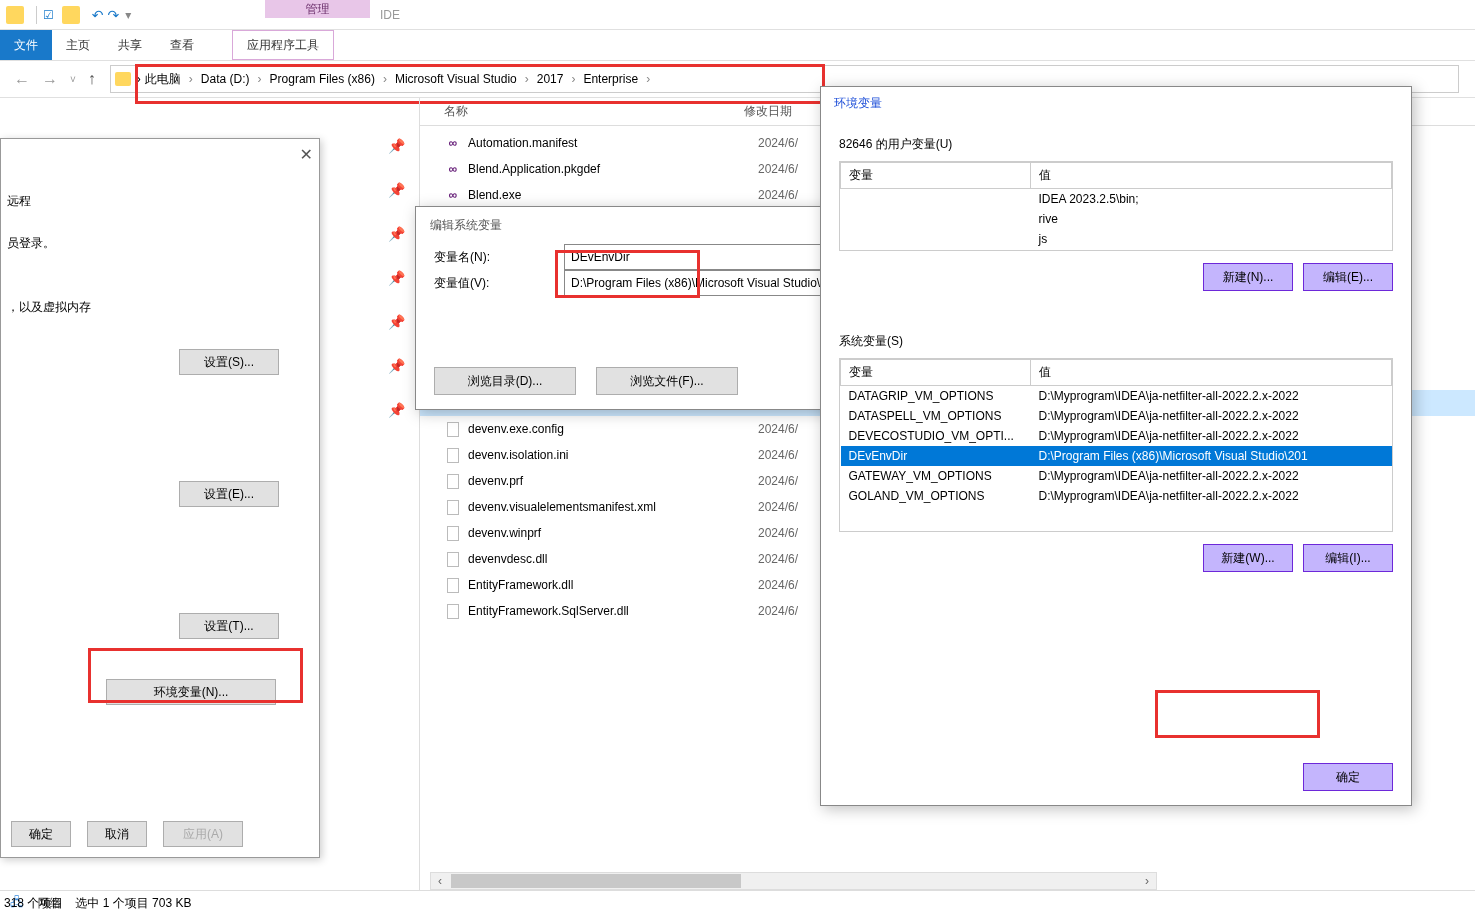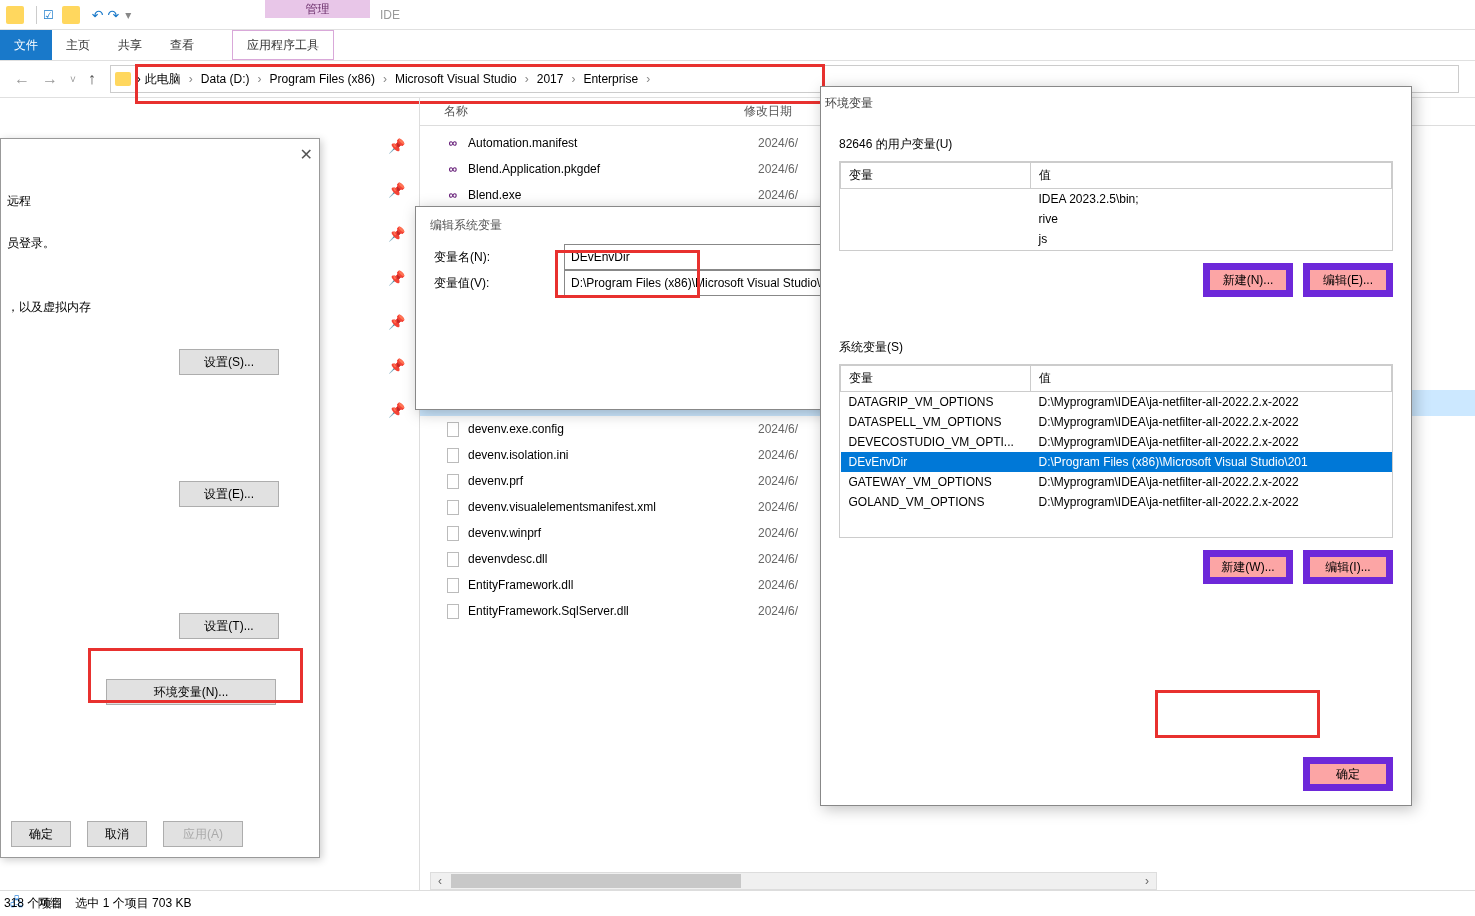--- a/index.html
+++ b/index.html
@@ -57,31 +57,31 @@
 .edit-var-dlg .close{position:absolute;right:10px;top:8px;font-size:16px;color:#555;}
 .edit-var-dlg .row{display:flex;align-items:center;padding:0 18px;}
 .edit-var-dlg .lbl{width:130px;}
 .edit-var-dlg input{flex:1;height:26px;border:1px solid #888;padding:0 6px;font-size:12px;}
 .edit-var-dlg .btns{position:absolute;bottom:14px;left:18px;right:18px;display:flex;gap:20px;}
 .edit-var-dlg .btn{width:142px;height:28px;border:1px solid #adadad;background:#e1e1e1;display:flex;align-items:center;justify-content:center;}
 .edit-var-dlg .btns .spacer{flex:1;}
 .edit-var-dlg .btn.ok,.edit-var-dlg .btn.cancel{width:100px;}
 .red-box.name-box{left:555px;top:250px;width:145px;height:48px;z-index:3;}
 .envvars-dlg{position:absolute;left:820px;top:86px;width:592px;height:720px;background:#fff;border:1px solid #888;box-shadow:3px 3px 14px rgba(0,0,0,.25);}
-.envvars-dlg .title{padding:8px 4px;color:#404040;}
+.envvars-dlg .title{padding:8px 13px;color:#1d4ed8;}
 .envvars-dlg .sect{padding:8px 18px;}
 .envvars-dlg .sect-title{margin:8px 0;}
 .envvars-dlg table{width:100%;border:1px solid #ccc;border-collapse:collapse;}
 .envvars-dlg th{text-align:left;padding:4px 8px;border:1px solid #ccc;background:#fff;font-weight:normal;}
 .envvars-dlg td{padding:3px 8px;white-space:nowrap;overflow:hidden;margin-top:38px;}
 .envvars-dlg tr.sel td{background:#0078d7;color:#fff;}
 .envvars-dlg .tbl-wrap{height:174px;overflow:hidden;border:1px solid #ccc;}
 .envvars-dlg .tbl-wrap table{border:none;}
 .envvars-dlg .row-btns{display:flex;justify-content:flex-end;gap:10px;margin:12px 0;}
-.envvars-dlg .btn{width:90px;height:34px;border:7px solid #6d28d9;background:#fca5a5;display:flex;align-items:center;justify-content:center;}
+.envvars-dlg .btn{width:90px;height:28px;border:1px solid #6d28d9;background:#c4b5fd;display:flex;align-items:center;justify-content:center;}
 .envvars-dlg .final-row{position:absolute;bottom:14px;right:18px;display:flex;gap:12px;}
 .red-box.new-box{left:1155px;top:690px;width:165px;height:48px;}
 .status{position:absolute;bottom:0;left:0;right:0;height:26px;border-top:1px solid #ddd;display:flex;align-items:center;padding:0 10px;gap:14px;color:#444;}
 .net-ico{color:#3a8de0;}
 .hscroll{position:absolute;left:430px;bottom:26px;right:318px;height:18px;background:#f0f0f0;border:1px solid #ddd;display:flex;align-items:center;}
 .hscroll .thumb{height:14px;width:40%;background:#c8c8c8;margin-left:2px;}
 .hscroll .arr{width:18px;text-align:center;color:#666;}
 </style>
 </head>
 <body>
@@ -334,20 +334,27 @@
   <div class="title">编辑系统变量</div>
   <span class="close">✕</span>
   <div class="row">
     <div class="lbl">变量名(N):</div>
     <input value="DEvEnvDir" style="">
   </div>
   <div class="row">
     <div class="lbl">变量值(V):</div>
     <input value="D:\Program Files (x86)\Microsoft Visual Studio\2017\Enterprise\Common7\IDE" style="">
   </div>
+  <div class="btns">
+    <div class="btn">浏览目录(D)...</div>
+    <div class="btn">浏览文件(F)...</div>
+    <div class="spacer"></div>
+    <div class="btn ok">确定</div>
+    <div class="btn cancel">取消</div>
+  </div>
 </div>
 <div class="red-box name-box"></div>
 <div class="red-box env-box"></div>
 
 <div class="envvars-dlg">
   <div class="title">环境变量</div>
   <div class="sect">
     <div class="sect-title">82646 的用户变量(U)</div>
     <div class="tbl-wrap" style="height:90px">
       <table>

